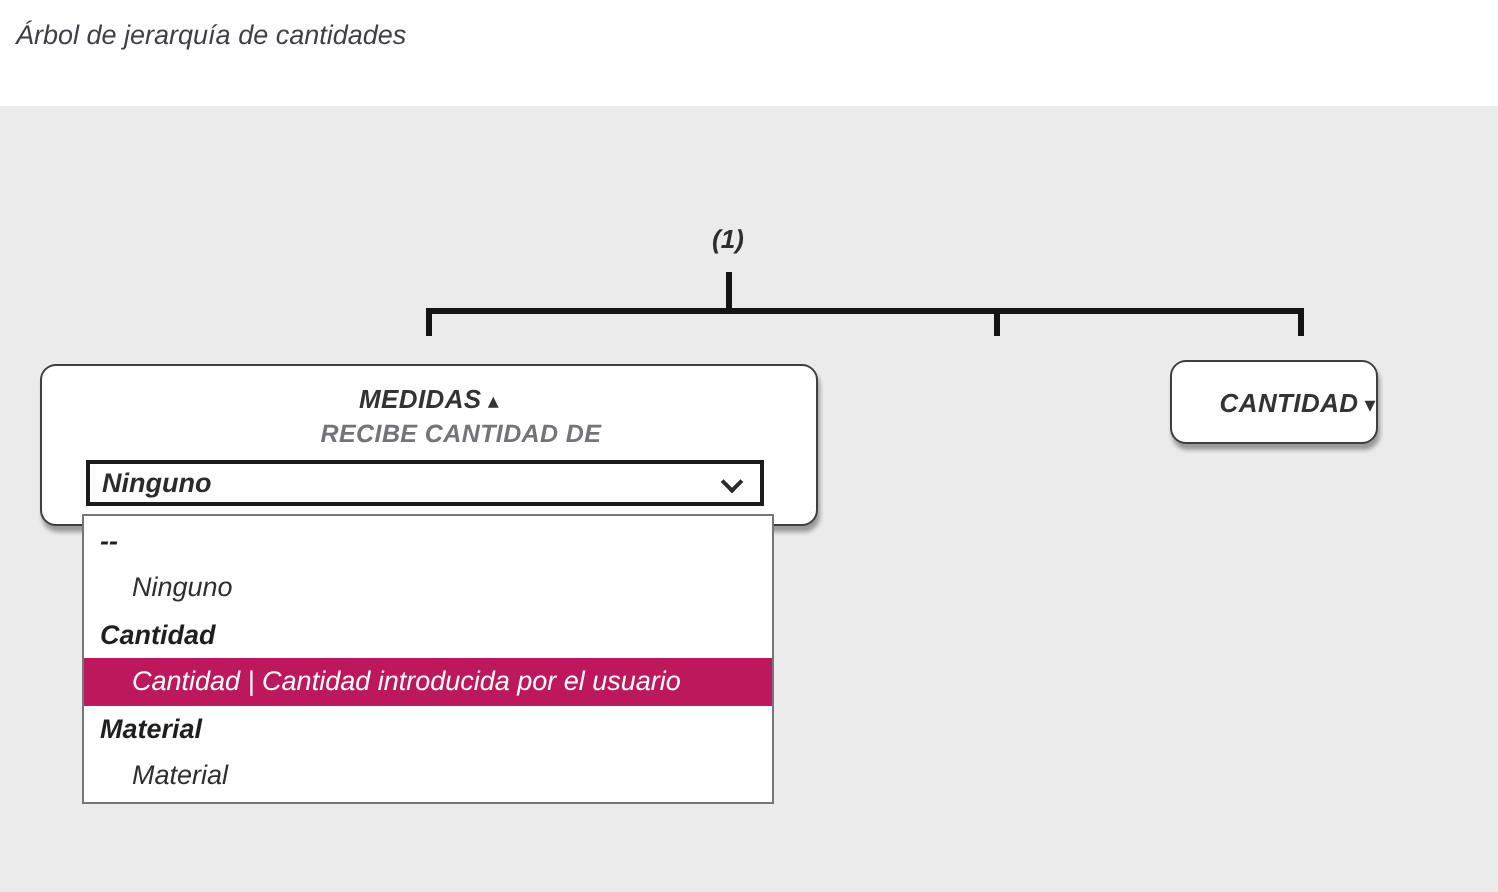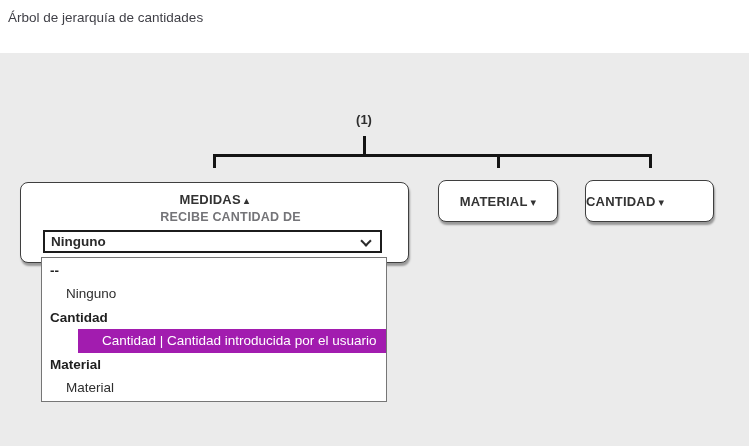--- a/index.html
+++ b/index.html
@@ -3,21 +3,21 @@
 <meta charset="utf-8">
 <style>
   * { margin: 0; padding: 0; box-sizing: border-box; }
   html, body { width: 749px; height: 446px; }
   body {
     font-family: "Liberation Sans", "DejaVu Sans", sans-serif;
     background: #ffffff;
     position: relative;
     overflow: hidden;
   }
-  .stage { position: absolute; inset: 0; width: 749px; height: 446px; }
+  .stage { position: absolute; inset: 0; width: 749px; height: 446px; font-style: italic; }
 
   .page-title {
     position: absolute; left: 8px; top: 10px;
     font-size: 13.5px; color: #3f3f46;
   }
 
   .panel {
     position: absolute; left: 0; top: 53px;
     width: 749px; height: 393px;
     background: #ebebeb;
@@ -38,22 +38,22 @@
   .node {
     position: absolute;
     background: #ffffff;
     border: 1.5px solid #3f3f3f;
     border-radius: 8px;
     box-shadow: 1px 3px 2px rgba(0,0,0,0.35);
   }
   .node-medidas  { left: 20px;  top: 129px; width: 389px; height: 81px; }
   .node-material { left: 438px; top: 127px; width: 120px; height: 42px;
                    display: flex; align-items: center; justify-content: center; }
-  .node-cantidad { left: 585px; top: 127px; width: 129px; height: 42px;
-                   display: flex; align-items: center; justify-content: flex-start; }
+  .node-cantidad { left: 585px; top: 127px; width: 104px; height: 42px;
+                   display: flex; align-items: center; justify-content: flex-end; }
 
   .node-title {
     font-size: 13px; font-weight: bold; color: #333333;
     letter-spacing: 0.2px; text-align: center; cursor: pointer;
     white-space: nowrap;
   }
   .node-medidas .node-title { margin-top: 9px; }
   .caret { font-size: 11px; color: #333333; margin-left: 3px; }
   .node-subtitle {
     margin-top: 3px; text-align: center;
@@ -92,23 +92,22 @@
     padding: 4px 8px 3px 8px;
     font-weight: bold; color: #1f1f1f;
     line-height: 16px;
   }
   .lb-option {
     padding: 4px 8px 4px 24px;
     line-height: 16px;
     cursor: pointer;
   }
   .lb-option.selected {
-    background: #a21caf;
+    background: #be185d;
     color: #ffffff;
-    margin-left: 36px;
   }
 </style>
 </head>
 <body>
 
 <div class="stage">
 
   <div class="page-title">Árbol de jerarquía de cantidades</div>
 
   <div class="panel">
@@ -125,25 +124,20 @@
       <div class="node-title">
         <span>MEDIDAS</span><span class="caret">▴</span>
       </div>
       <div class="node-subtitle">RECIBE CANTIDAD DE</div>
       <div class="select-control">
         <span>Ninguno</span>
         <span class="select-chevron"></span>
       </div>
     </div>
 
-    <div class="node node-material">
-      <div class="node-title">
-        <span>MATERIAL</span><span class="caret">▾</span>
-      </div>
-    </div>
 
     <div class="node node-cantidad">
       <div class="node-title">
         <span>CANTIDAD</span><span class="caret">▾</span>
       </div>
     </div>
 
     <div class="listbox">
       <div class="lb-group">--</div>
       <div class="lb-option">Ninguno</div>

